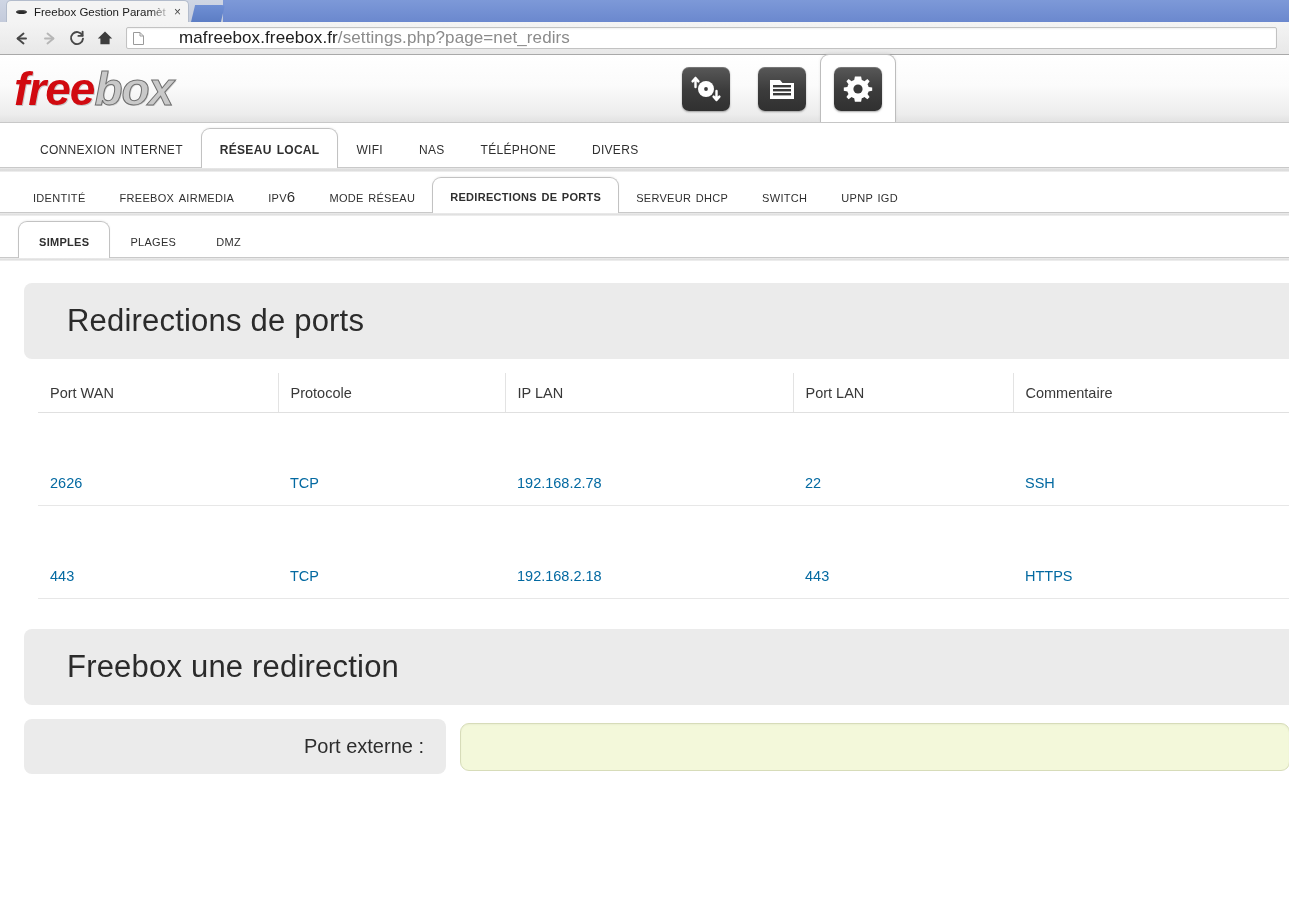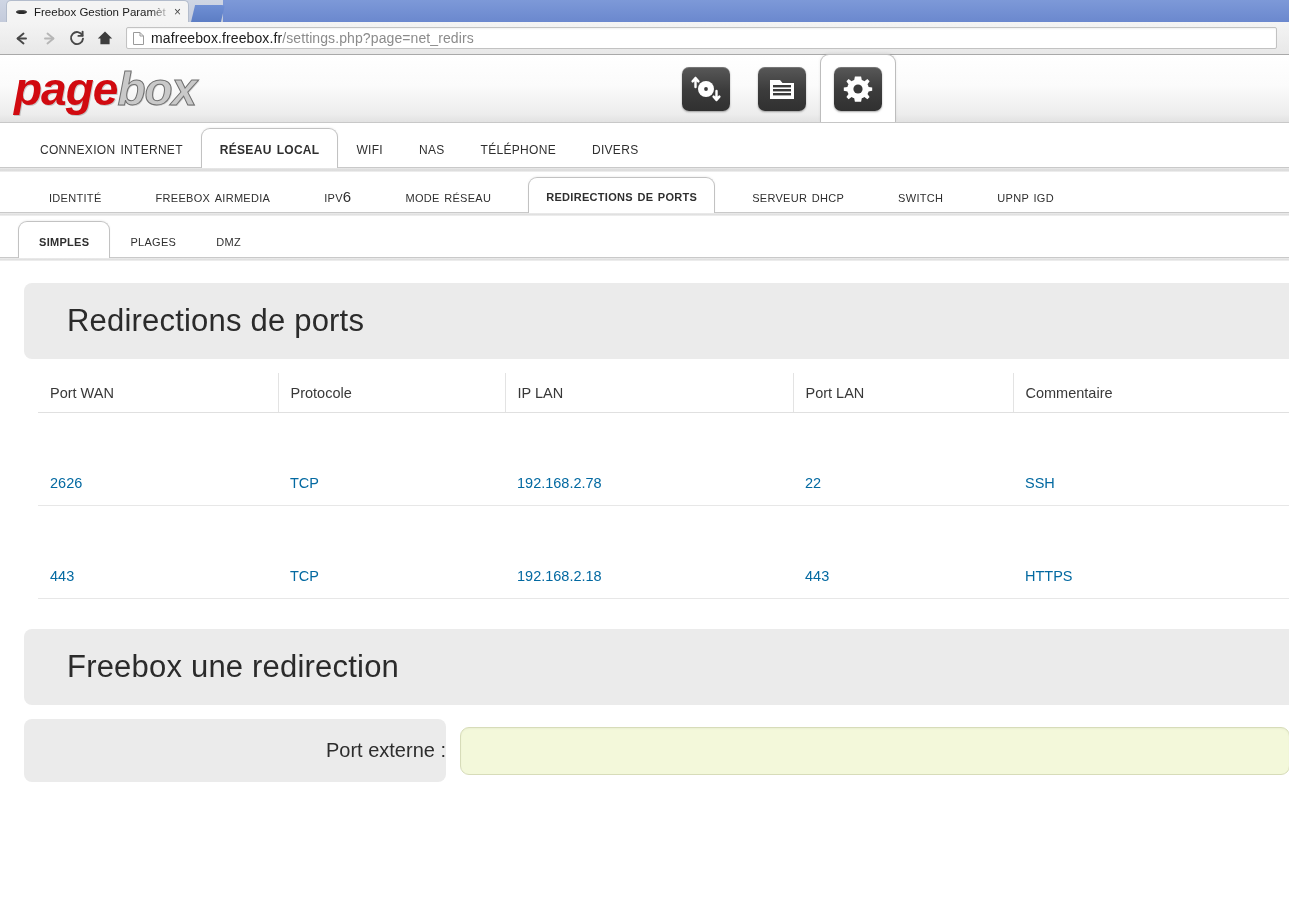--- a/index.html
+++ b/index.html
@@ -98,21 +98,21 @@
     margin-right: 4px;
     background: #ffffff;
     border: 1px solid #c2c2c2;
     border-radius: 2px;
     display: flex;
     align-items: center;
     padding: 0 6px;
     box-shadow: inset 0 1px 2px rgba(0,0,0,0.06);
   }
   .page-icon { margin-right: 7px; display:flex; align-items:center; }
-  .url-text { font-size: 14px; color: #202020; white-space: nowrap; letter-spacing: 0.1px;}
+  .url-text { font-size: 17px; color: #202020; white-space: nowrap; letter-spacing: 0.1px; margin-left: 28px;}
   .url-text .url-dim { color: #8b8b8b; }
 
   
   .fb-header {
     height: 68px;
     background: linear-gradient(180deg,#ffffff 0%,#fbfbfb 45%,#ededed 88%,#e2e2e2 100%);
     border-bottom: 1px solid #c8c8c8;
     position: relative;
     display: flex;
     align-items: center;
@@ -207,21 +207,21 @@
     border-top-left-radius: 9px;
     border-top-right-radius: 9px;
     font-weight: bold;
     height: 40px;
     margin-bottom: -1px;
     position: relative;
     z-index: 5;
     box-shadow: 0 -1px 2px rgba(0,0,0,0.05);
   }
 
-  .nav-tabs.lvl2 { height: 40px; padding-left: 32px; gap: 20px; }
+  .nav-tabs.lvl2 { height: 40px; padding-left: 16px; }
   .nav-tabs.lvl2 .ntab { font-size: 15px; padding: 0 17px; height: 32px; }
   .nav-tabs.lvl2 .ntab.active { height: 36px; }
 
   .nav-tabs.lvl3 { height: 41px; padding-left: 18px; }
   .nav-tabs.lvl3 .ntab { font-size: 15px; padding: 0 20px; height: 33px; }
   .nav-tabs.lvl3 .ntab.active { height: 37px; }
 
   .nav-underline.thin {
     height: 4px;
     background: linear-gradient(180deg,#ececec 0%,#dedede 60%,#f6f6f6 100%);
@@ -282,26 +282,27 @@
   .col-comm  { width: 325px; }
 
   .form-block { margin-top: 30px; }
   .form-row {
     display: flex;
     align-items: center;
     margin-bottom: 11px;
   }
   .form-label {
     width: 422px;
-    height: 63px;
+    height: 55px;
     background: #ebebeb;
     border-radius: 8px;
     display: flex;
     align-items: center;
     justify-content: flex-end;
+    padding-right: 22px;
     font-size: 20px;
     color: #2d2d2d;
     flex: 0 0 auto;
   }
   .form-field {
     margin-left: 14px;
     height: 48px;
     width: 830px;
     border-radius: 9px;
     border: 1px solid #cdcdcd;
@@ -373,21 +374,21 @@
             <path d="M0.5 0.5 H7 L10.5 4 V12.5 H0.5 Z" fill="#fff" stroke="#9a9a9a"></path>
             <path d="M7 0.5 V4 H10.5" fill="none" stroke="#9a9a9a"></path>
           </svg>
       </span>
       <span class="url-text"><span>mafreebox.freebox.fr</span><span class="url-dim">/settings.php?page=net_redirs</span></span>
     </div>
   </div>
 </div>
 
 <div class="fb-header">
-  <div class="fb-logo"><span class="lg-free">page</span><span class="lg-box">box</span></div>
+  <div class="fb-logo"><span class="lg-free">free</span><span class="lg-box">box</span></div>
 
   <div class="fb-headicons">
     <div class="hi-wrap">
       <div class="hi-btn">
         <svg width="32" height="28" viewBox="0 0 32 28">
           <circle cx="16" cy="14" r="8" fill="#fff"></circle>
           <circle cx="16" cy="14" r="1.9" fill="#3a3a3a"></circle>
           <path d="M5.5 12 V4 M5.5 3 L2.6 6.4 M5.5 3 L8.4 6.4" stroke="#fff" stroke-width="2.4" fill="none" stroke-linecap="round"></path>
           <path d="M26.5 16 V24 M26.5 25 L23.6 21.6 M26.5 25 L29.4 21.6" stroke="#fff" stroke-width="2.4" fill="none" stroke-linecap="round"></path>
         </svg>

